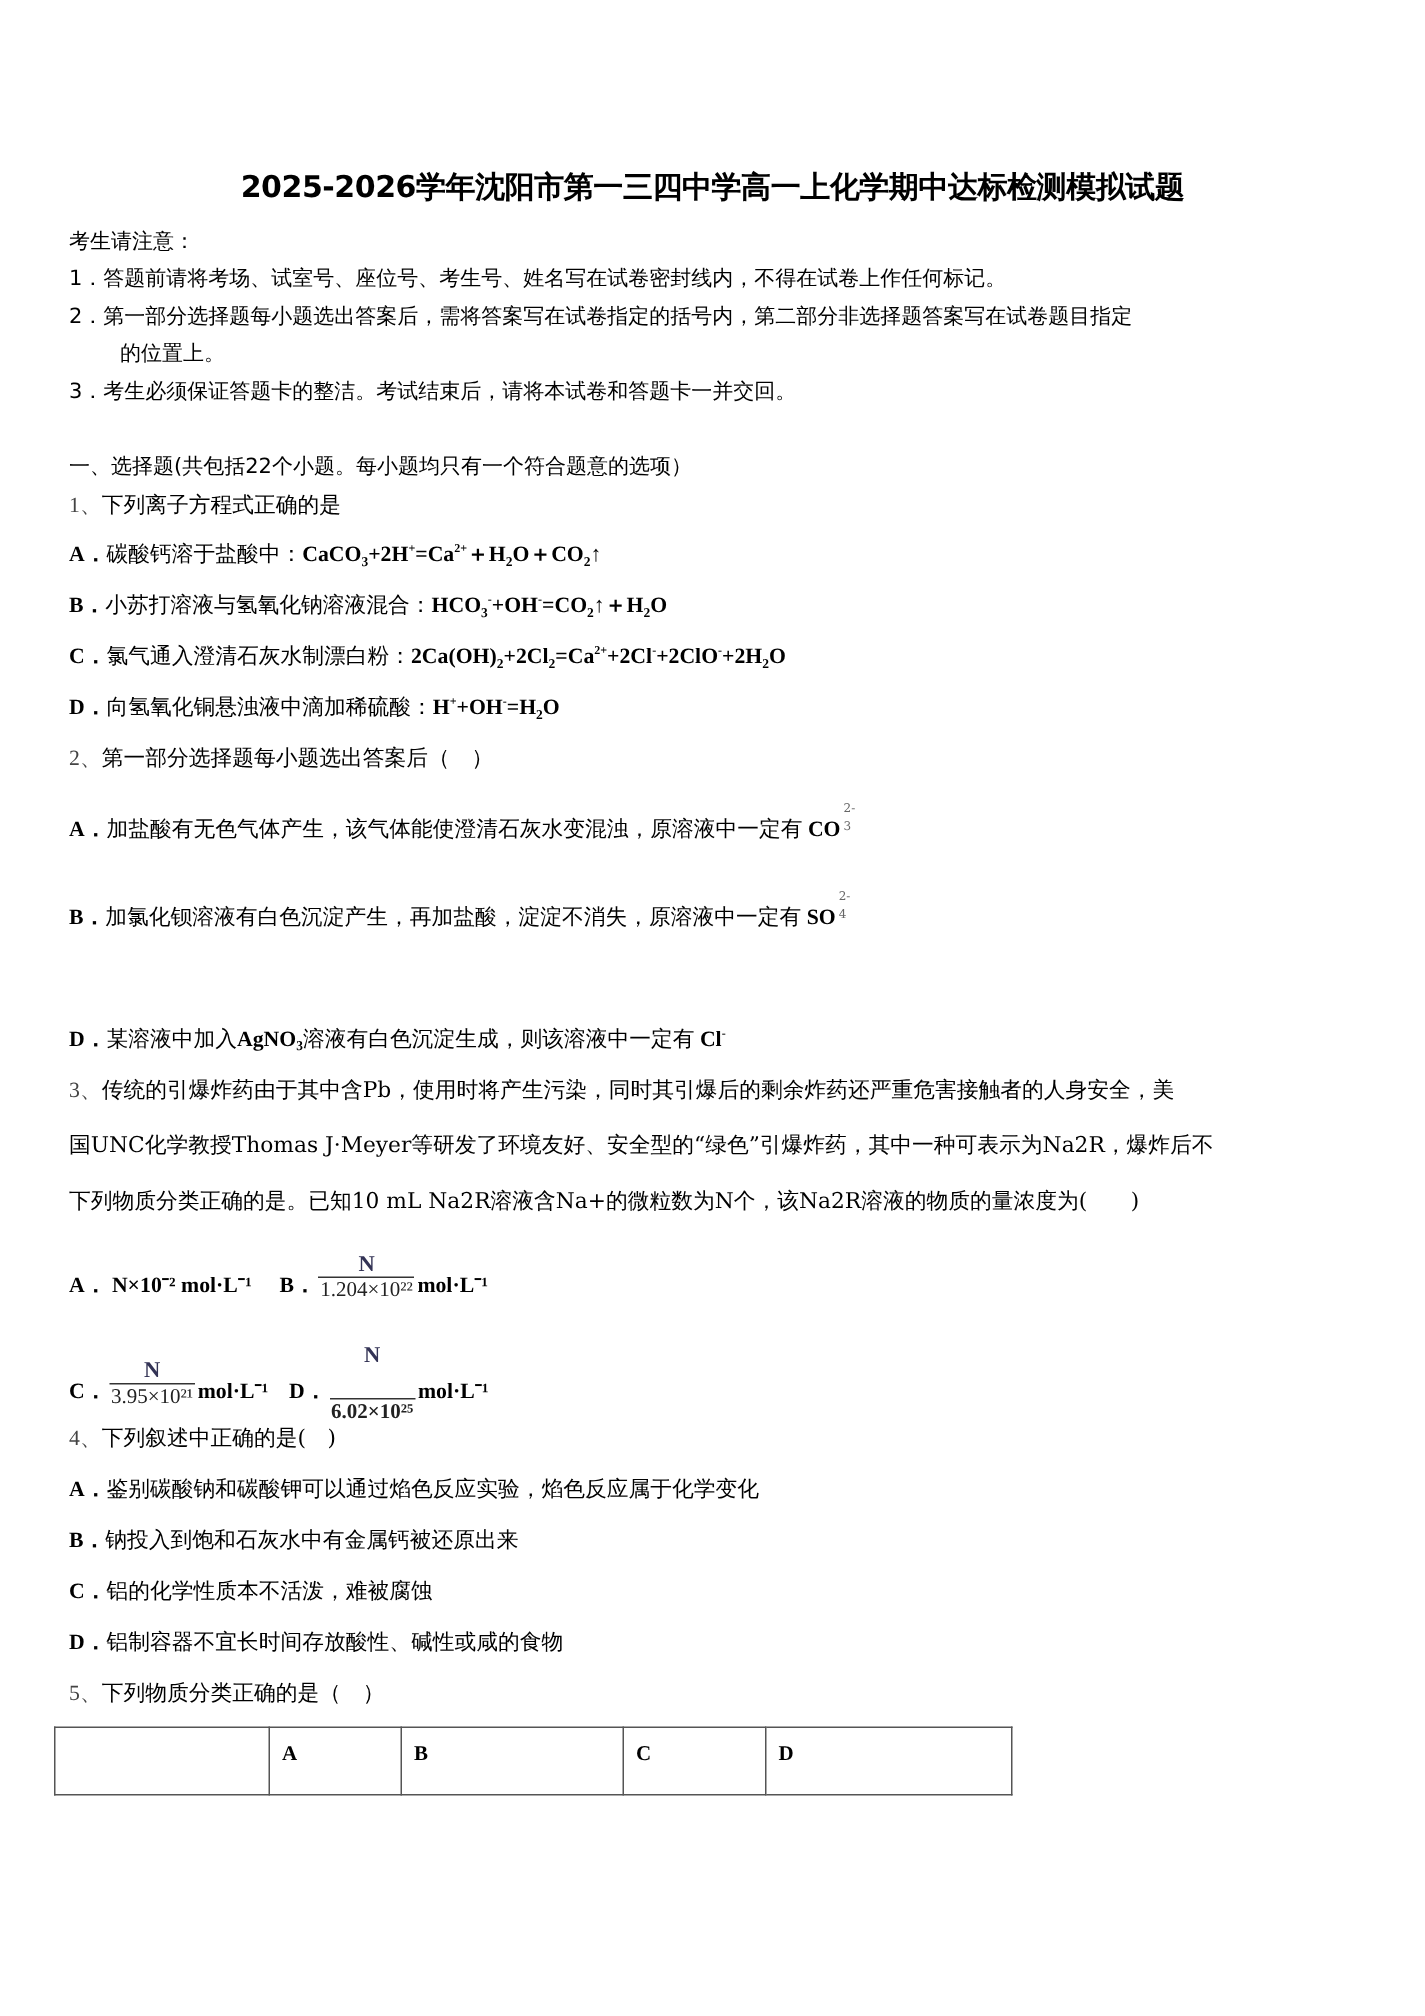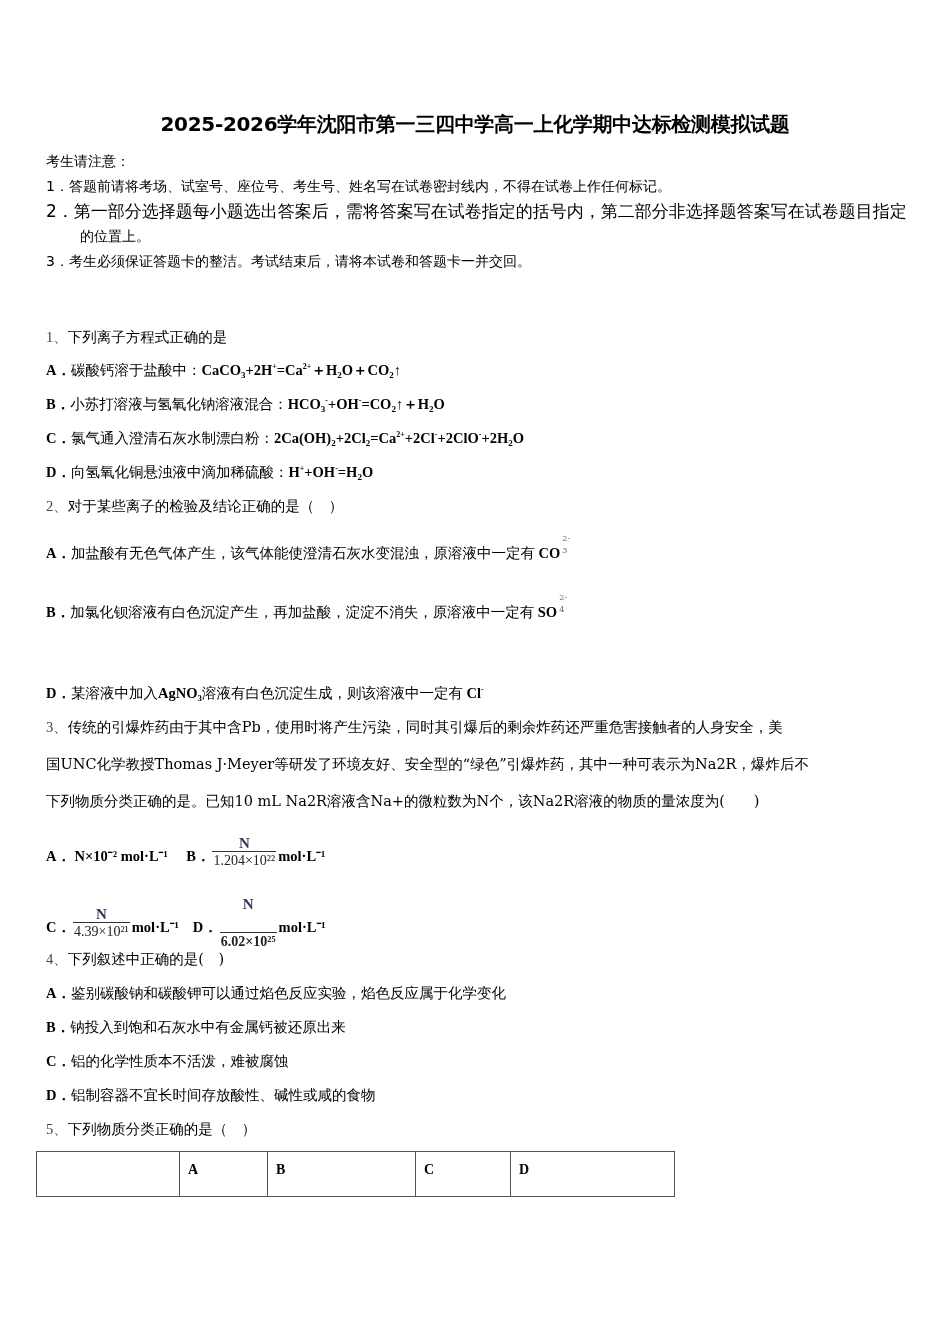--- a/index.html
+++ b/index.html
@@ -22,43 +22,44 @@
 </style>
 </head>
 <body>
 
 <div class="page">
 
   <div class="title">2025-2026学年沈阳市第一三四中学高一上化学期中达标检测模拟试题</div>
 
   <div class="line" style="top:151px; font-family:'DejaVu Sans',sans-serif; font-size:14px;">考生请注意：</div>
   <div class="line" style="top:176px; font-family:'DejaVu Sans',sans-serif; font-size:14px;">1．答题前请将考场、试室号、座位号、考生号、姓名写在试卷密封线内，不得在试卷上作任何标记。</div>
-  <div class="line" style="top:201px; font-family:'DejaVu Sans',sans-serif; font-size:17px;">2．第一部分选择题每小题选出答案后，需将答案写在试卷指定的括号内，第二部分非选择题答案写在试卷题目指定</div>
+  <div class="line" style="top:201px; font-family:'DejaVu Sans',sans-serif; font-size:14px;">2．第一部分选择题每小题选出答案后，需将答案写在试卷指定的括号内，第二部分非选择题答案写在试卷题目指定</div>
   <div class="line" style="top:226px; font-family:'DejaVu Sans',sans-serif; font-size:14px;margin-left:34px;">的位置上。</div>
   <div class="line" style="top:251px; font-family:'DejaVu Sans',sans-serif; font-size:14px;">3．考生必须保证答题卡的整洁。考试结束后，请将本试卷和答题卡一并交回。</div>
 
+  <div class="line" style="top:301px; font-family:'DejaVu Sans',sans-serif; font-size:14px;">一、选择题(共包括22个小题。每小题均只有一个符合题意的选项）</div>
 
   <div class="line" style="top:327px;">
     <span class="num">1、</span><span>下列离子方程式正确的是</span>
   </div>
   <div class="line" style="top:360px;">
     <span class="b">A．</span><span>碳酸钙溶于盐酸中：</span><span class="b">CaCO<sub>3</sub>+2H<sup>+</sup>=Ca<sup>2+</sup>＋H<sub>2</sub>O＋CO<sub>2</sub>↑</span>
   </div>
   <div class="line" style="top:394px;">
     <span class="b">B．</span><span>小苏打溶液与氢氧化钠溶液混合：</span><span class="b">HCO<sub>3</sub><sup>-</sup>+OH<sup>-</sup>=CO<sub>2</sub>↑＋H<sub>2</sub>O</span>
   </div>
   <div class="line" style="top:428px;">
     <span class="b">C．</span><span>氯气通入澄清石灰水制漂白粉：</span><span class="b">2Ca(OH)<sub>2</sub>+2Cl<sub>2</sub>=Ca<sup>2+</sup>+2Cl<sup>-</sup>+2ClO<sup>-</sup>+2H<sub>2</sub>O</span>
   </div>
   <div class="line" style="top:462px;">
     <span class="b">D．</span><span>向氢氧化铜悬浊液中滴加稀硫酸：</span><span class="b">H<sup>+</sup>+OH<sup>-</sup>=H<sub>2</sub>O</span>
   </div>
 
   <div class="line" style="top:496px;">
-    <span class="num">2、</span><span>对于某些离子的检验及结论正确的是（　）</span>
+    <span class="num">2、</span><span>第一部分选择题每小题选出答案后（　）</span>
   </div>
   <div class="line" style="top:543px;">
     <span class="b">A．</span><span>加盐酸有无色气体产生，该气体能使澄清石灰水变混浊，原溶液中一定有</span><span class="b"> CO</span><span class="ion"><span class="chg">2-</span><span class="sb">3</span></span>
   </div>
   <div class="line" style="top:602px;">
     <span class="b">B．</span><span>加氯化钡溶液有白色沉淀产生，再加盐酸，淀淀不消失，原溶液中一定有</span><span class="b"> SO</span><span class="ion"><span class="chg">2-</span><span class="sb">4</span></span>
   </div>
   <div class="line" style="top:683px;">
     <span class="b">D．</span><span>某溶液中加入</span><span class="b">AgNO<sub>3</sub></span><span>溶液有白色沉淀生成，则该溶液中一定有</span><span class="b"> Cl<sup>-</sup></span>
   </div>
@@ -73,21 +74,21 @@
     <span class="b"><span>A．</span>&nbsp;<span>N×10⁻² mol·L⁻¹</span></span>
     &nbsp;&nbsp;
     <span class="b"><span>B．</span><span class="frac">
           <span class="n">N</span>
           <span class="d" style="font-weight:normal;">1.204×10²²</span>
         </span><span>mol·L⁻¹</span></span>
   </div>
   <div class="line" style="top:902px;">
     <span class="b"><span>C．</span><span class="frac">
           <span class="n">N</span>
-          <span class="d" style="font-weight:normal;">4.39×10²¹</span>
+          <span class="d" style="font-weight:normal;">3.95×10²¹</span>
         </span><span>mol·L⁻¹</span></span>
     &nbsp;
     <span class="b"><span>D．</span><span class="frac">
           <span class="n">N</span>
           <span class="d" style="font-weight:bold;margin-top:20px;">6.02×10²⁵</span>
         </span><span>mol·L⁻¹</span></span>
   </div>
 
   <div class="line" style="top:949px;">
     <span class="num">4、</span><span>下列叙述中正确的是(　)</span>

